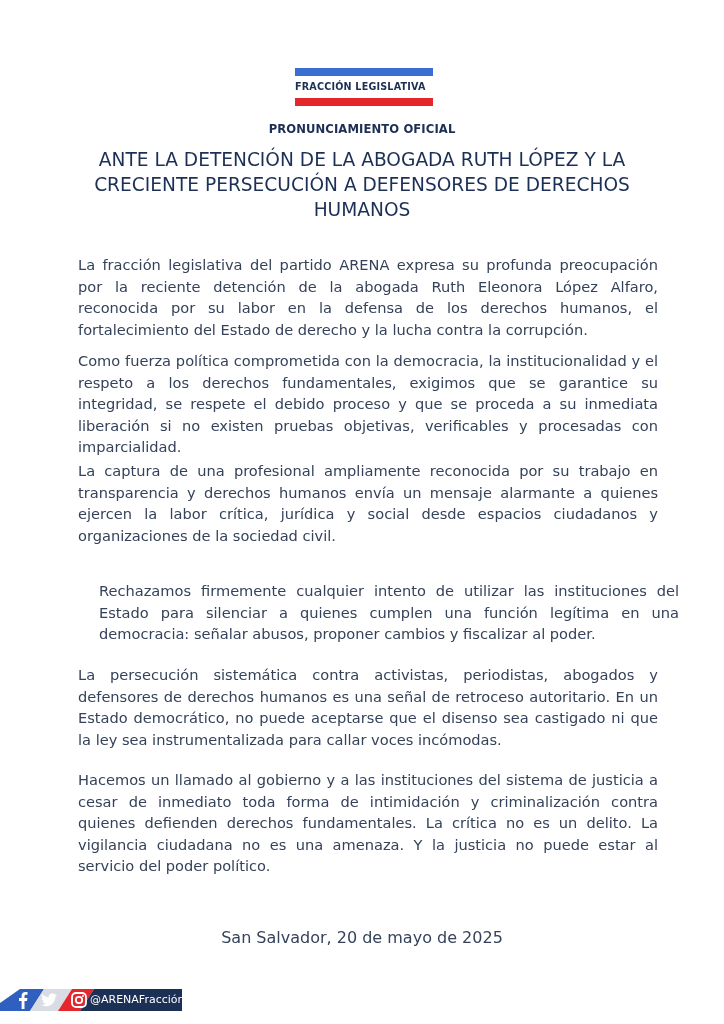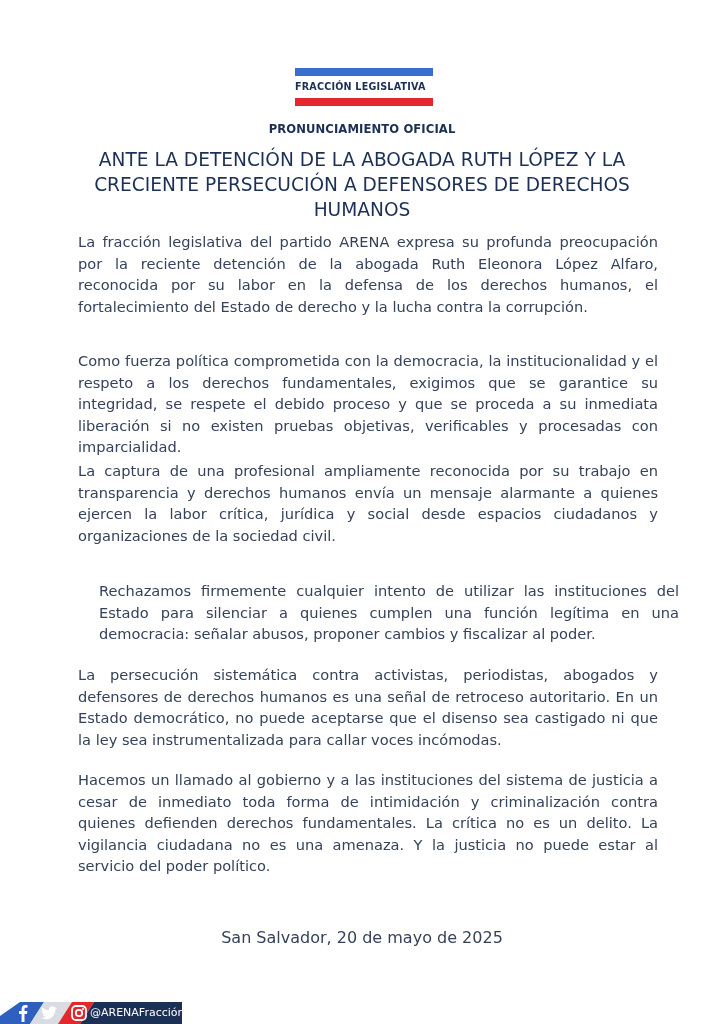--- a/index.html
+++ b/index.html
@@ -21,31 +21,31 @@
   }
   .headline {
     position: absolute; left: 60px; top: 147px; width: 604px; text-align: center;
     font-weight: normal; font-size: 18.6px; line-height: 25px; color: #1c2f55; margin: 0;
   }
   .body-text {
     position: absolute; left: 78px; width: 580px; margin: 0;
     font-family: "DejaVu Sans", sans-serif; font-size: 14.6px; line-height: 21.5px;
     color: #35425a; text-align: justify; text-align-last: left;
   }
-  .p1 { top: 231px; }
+  .p1 { top: 254px; }
   .p2 { top: 350px; }
   .p3 { top: 460px; }
   .p4 { top: 580px; margin-left: 21px; }
   .p5 { top: 664px; }
   .p6 { top: 769px; }
   .dateline {
     position: absolute; left: 0; top: 928px; width: 724px; text-align: center;
     font-size: 16px; color: #35425a;
   }
-  .footer { position: absolute; left: 0; bottom: 0; width: 182px; height: 22px; }
+  .footer { position: absolute; left: 0; bottom: 0; width: 182px; height: 35px; }
   .footer svg { position: absolute; left: 0; top: 0; }
   .footer .handle {
     position: absolute; left: 90px; top: 3px; font-size: 11px; color: #ffffff;
     font-family: "DejaVu Sans", sans-serif; line-height: 16px;
   }
   .icon { position: absolute; }
 </style>
 </head>
 <body>
 

